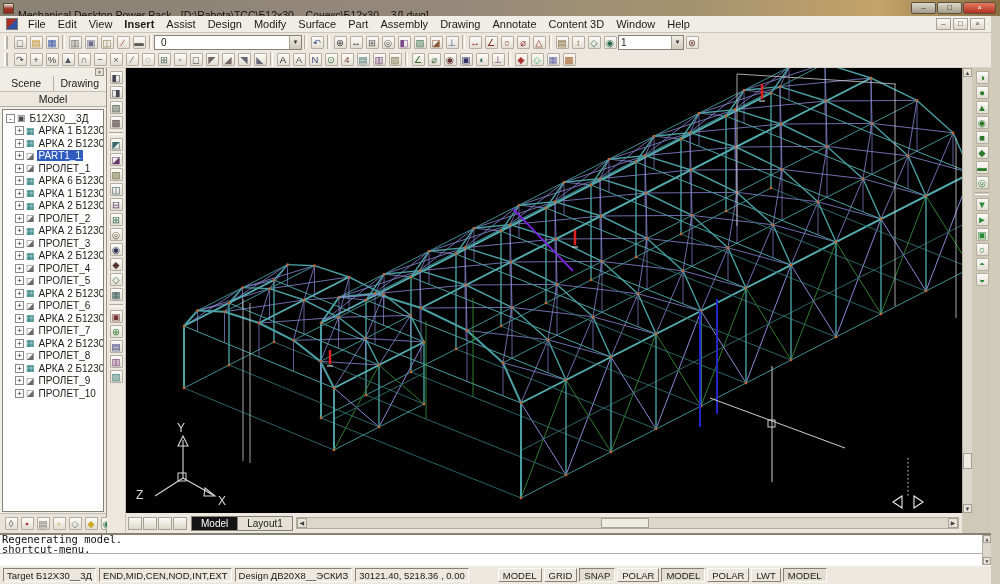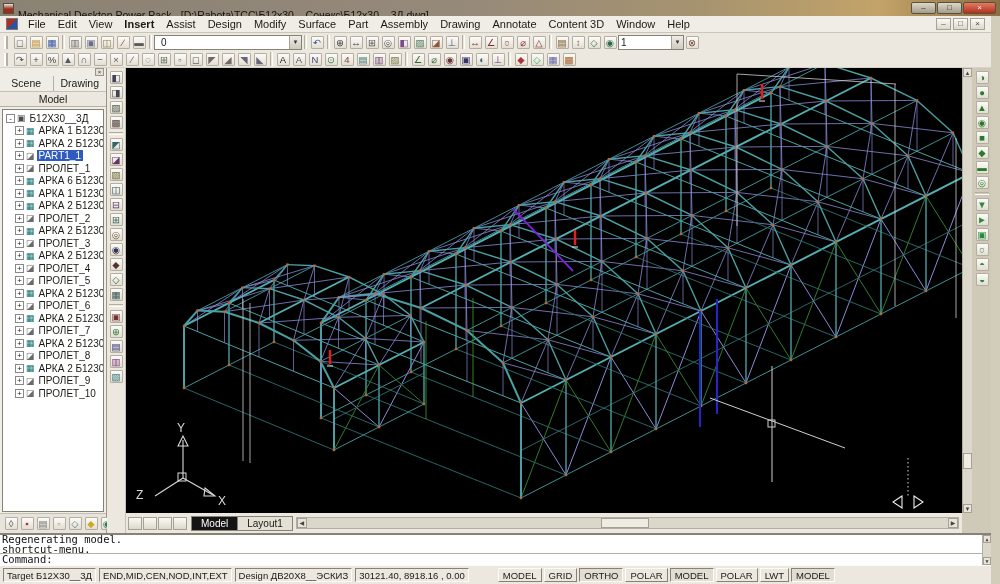--- a/index.html
+++ b/index.html
@@ -1205,37 +1205,36 @@
     <span class="thumb"></span>
     <span class="sarr" style="right:0">▶</span>
   </span>
 </div>
 
 <div class="cmd">
   <div class="cmd-hist">
     <div>Regenerating model.</div>
     <div>shortcut-menu.</div>
   </div>
-  <div class="cmd-line">Command:</div>
   <div class="cmd-scroll">
     <span>▲</span>
     <span class="dn">▼</span>
   </div>
 </div>
 
 <div class="status">
   <span class="sfield">Target Б12X30__3Д</span>
   <span class="sfield">END,MID,CEN,NOD,INT,EXT</span>
   <span class="sfield">Design ДВ20Х8__ЭСКИЗ</span>
-  <span class="sfield">30121.40, 8918.16 , 0.00</span>
+  <span class="sfield">30121.40, 5218.36 , 0.00</span>
   <span class="toggles">
 
   <span class="toggle"><u style="text-decoration:none">MODEL</u></span>
       <span class="toggle"><u style="text-decoration:none">GRID</u></span>
-      <span class="toggle active"><u style="text-decoration:none">ORTHO</u></span>
+      <span class="toggle active"><u style="text-decoration:none">SNAP</u></span>
       <span class="toggle"><u style="text-decoration:none">POLAR</u></span>
       <span class="toggle active"><u style="text-decoration:none">MODEL</u></span>
       <span class="toggle"><u style="text-decoration:none">POLAR</u></span>
       <span class="toggle"><u style="text-decoration:none">LWT</u></span>
       <span class="toggle active"><u style="text-decoration:none">MODEL</u></span>
     </span>
 </div>
 
 <div class="right-strip"></div>
 

